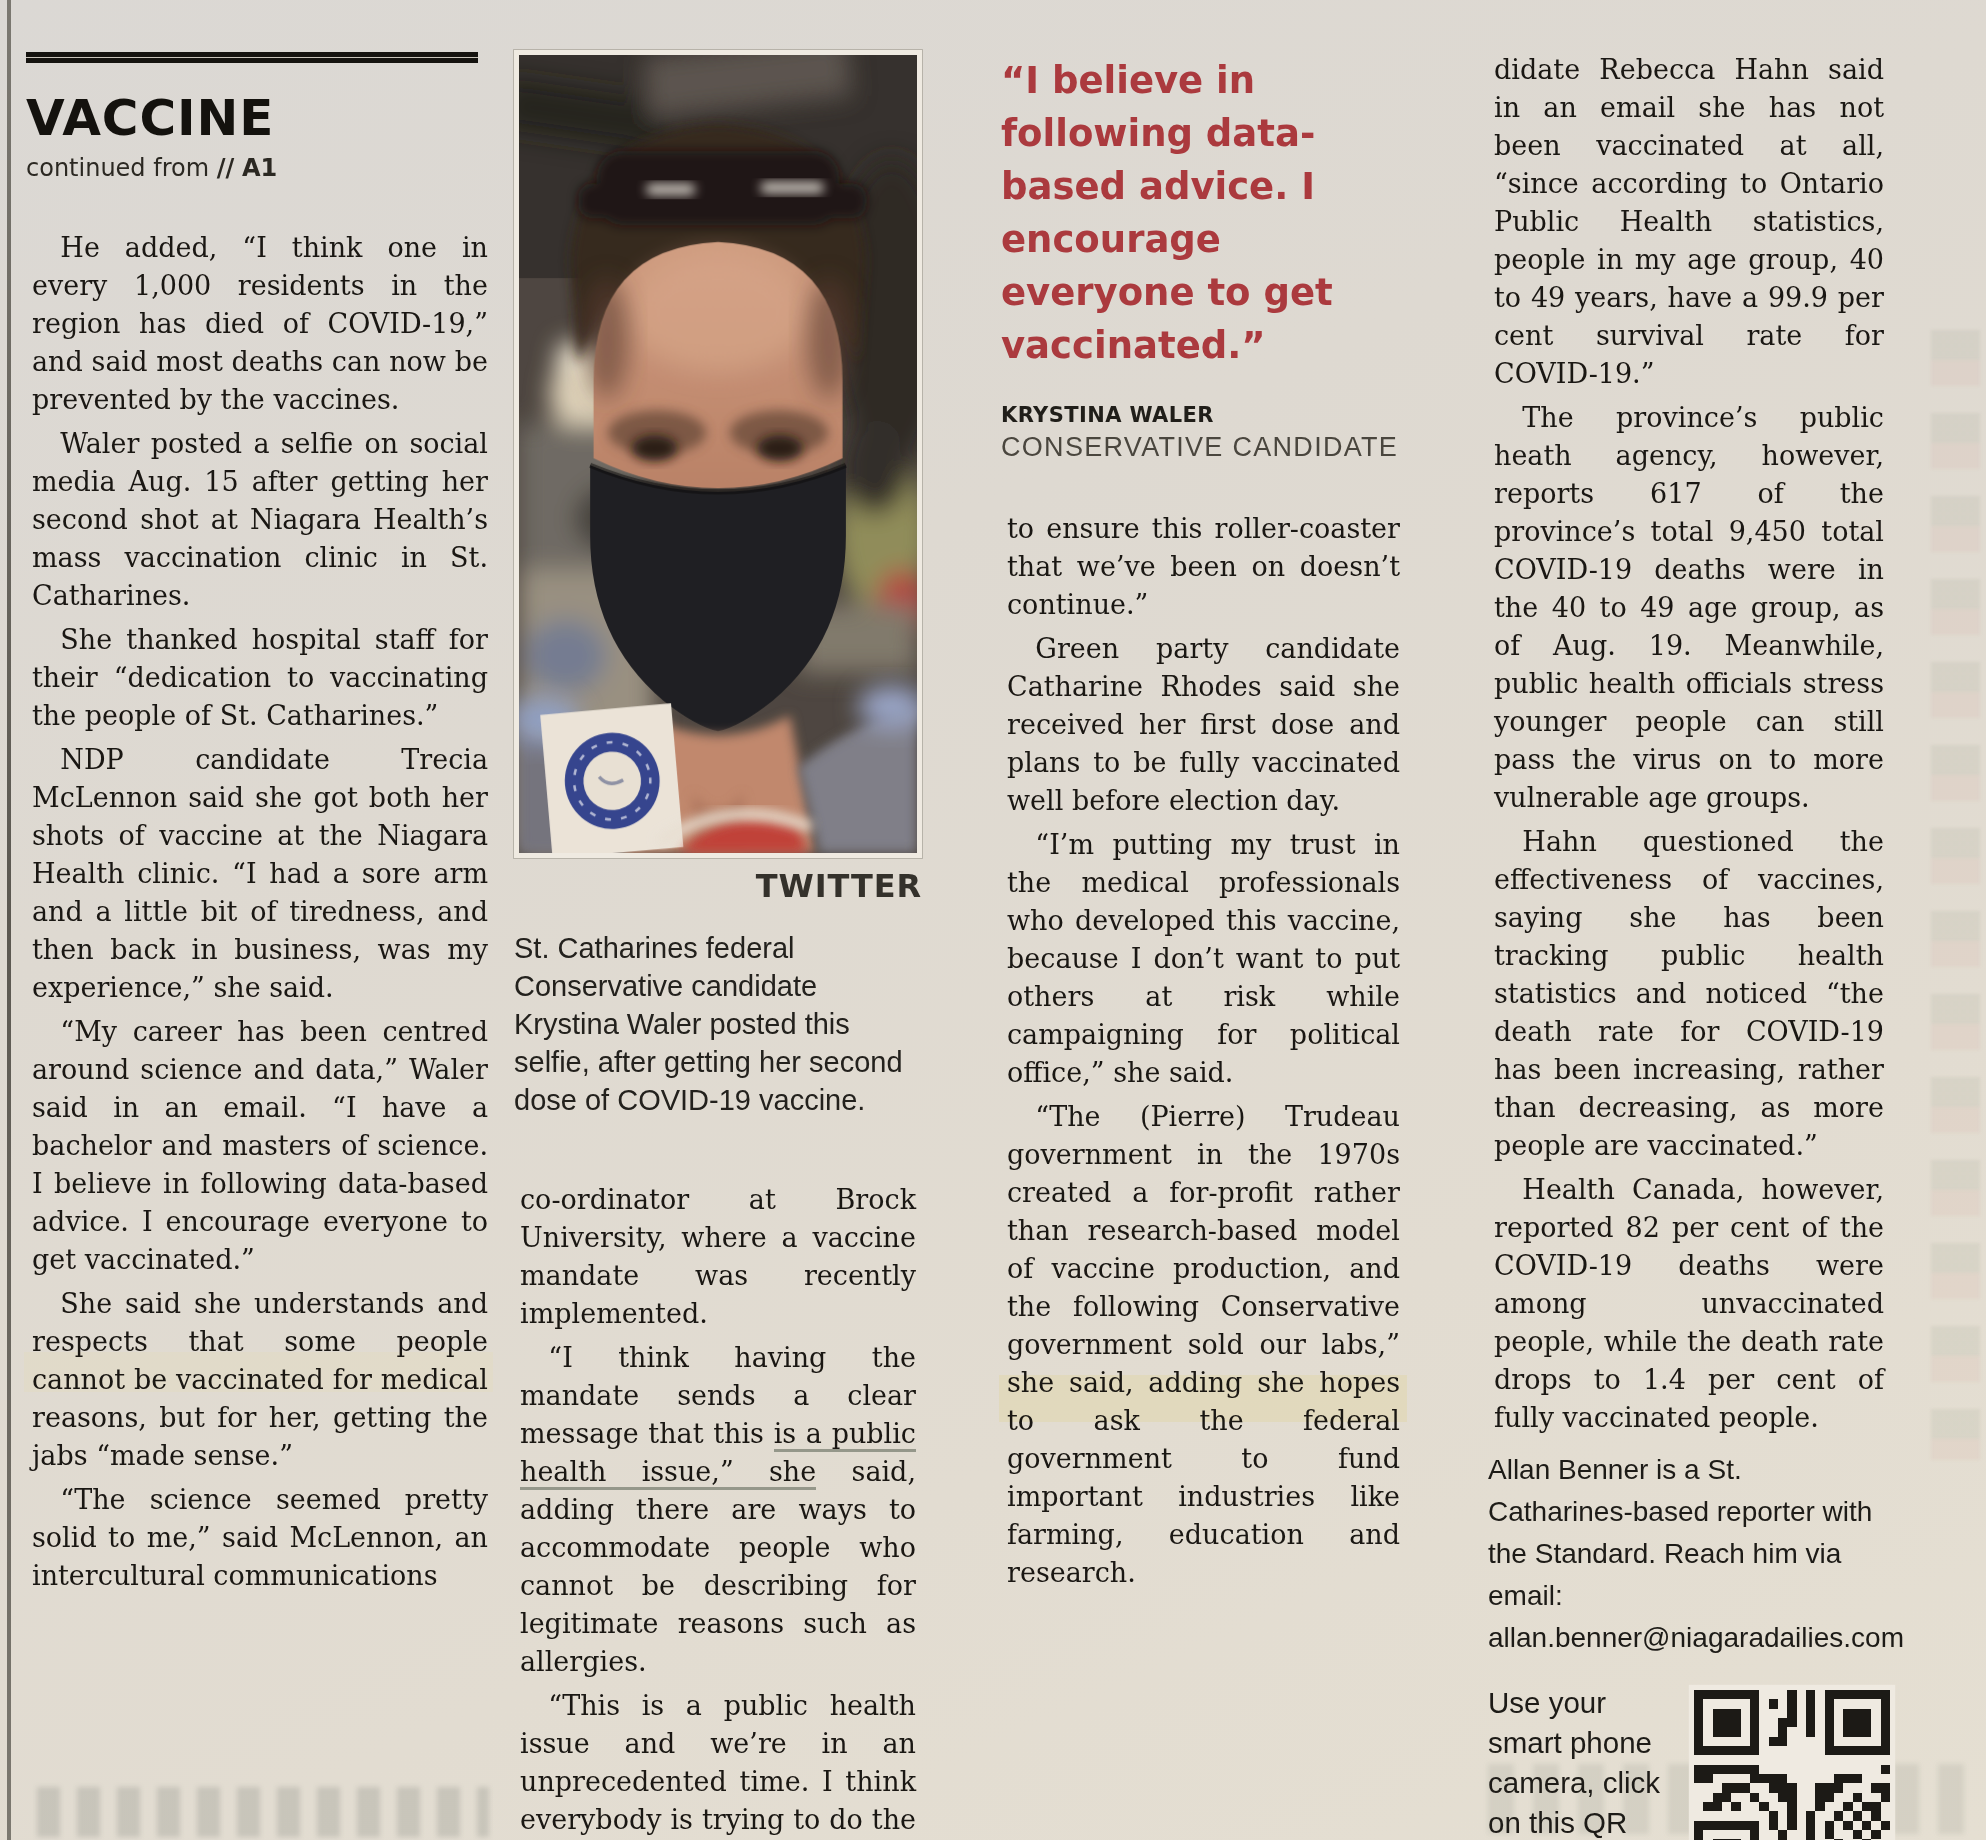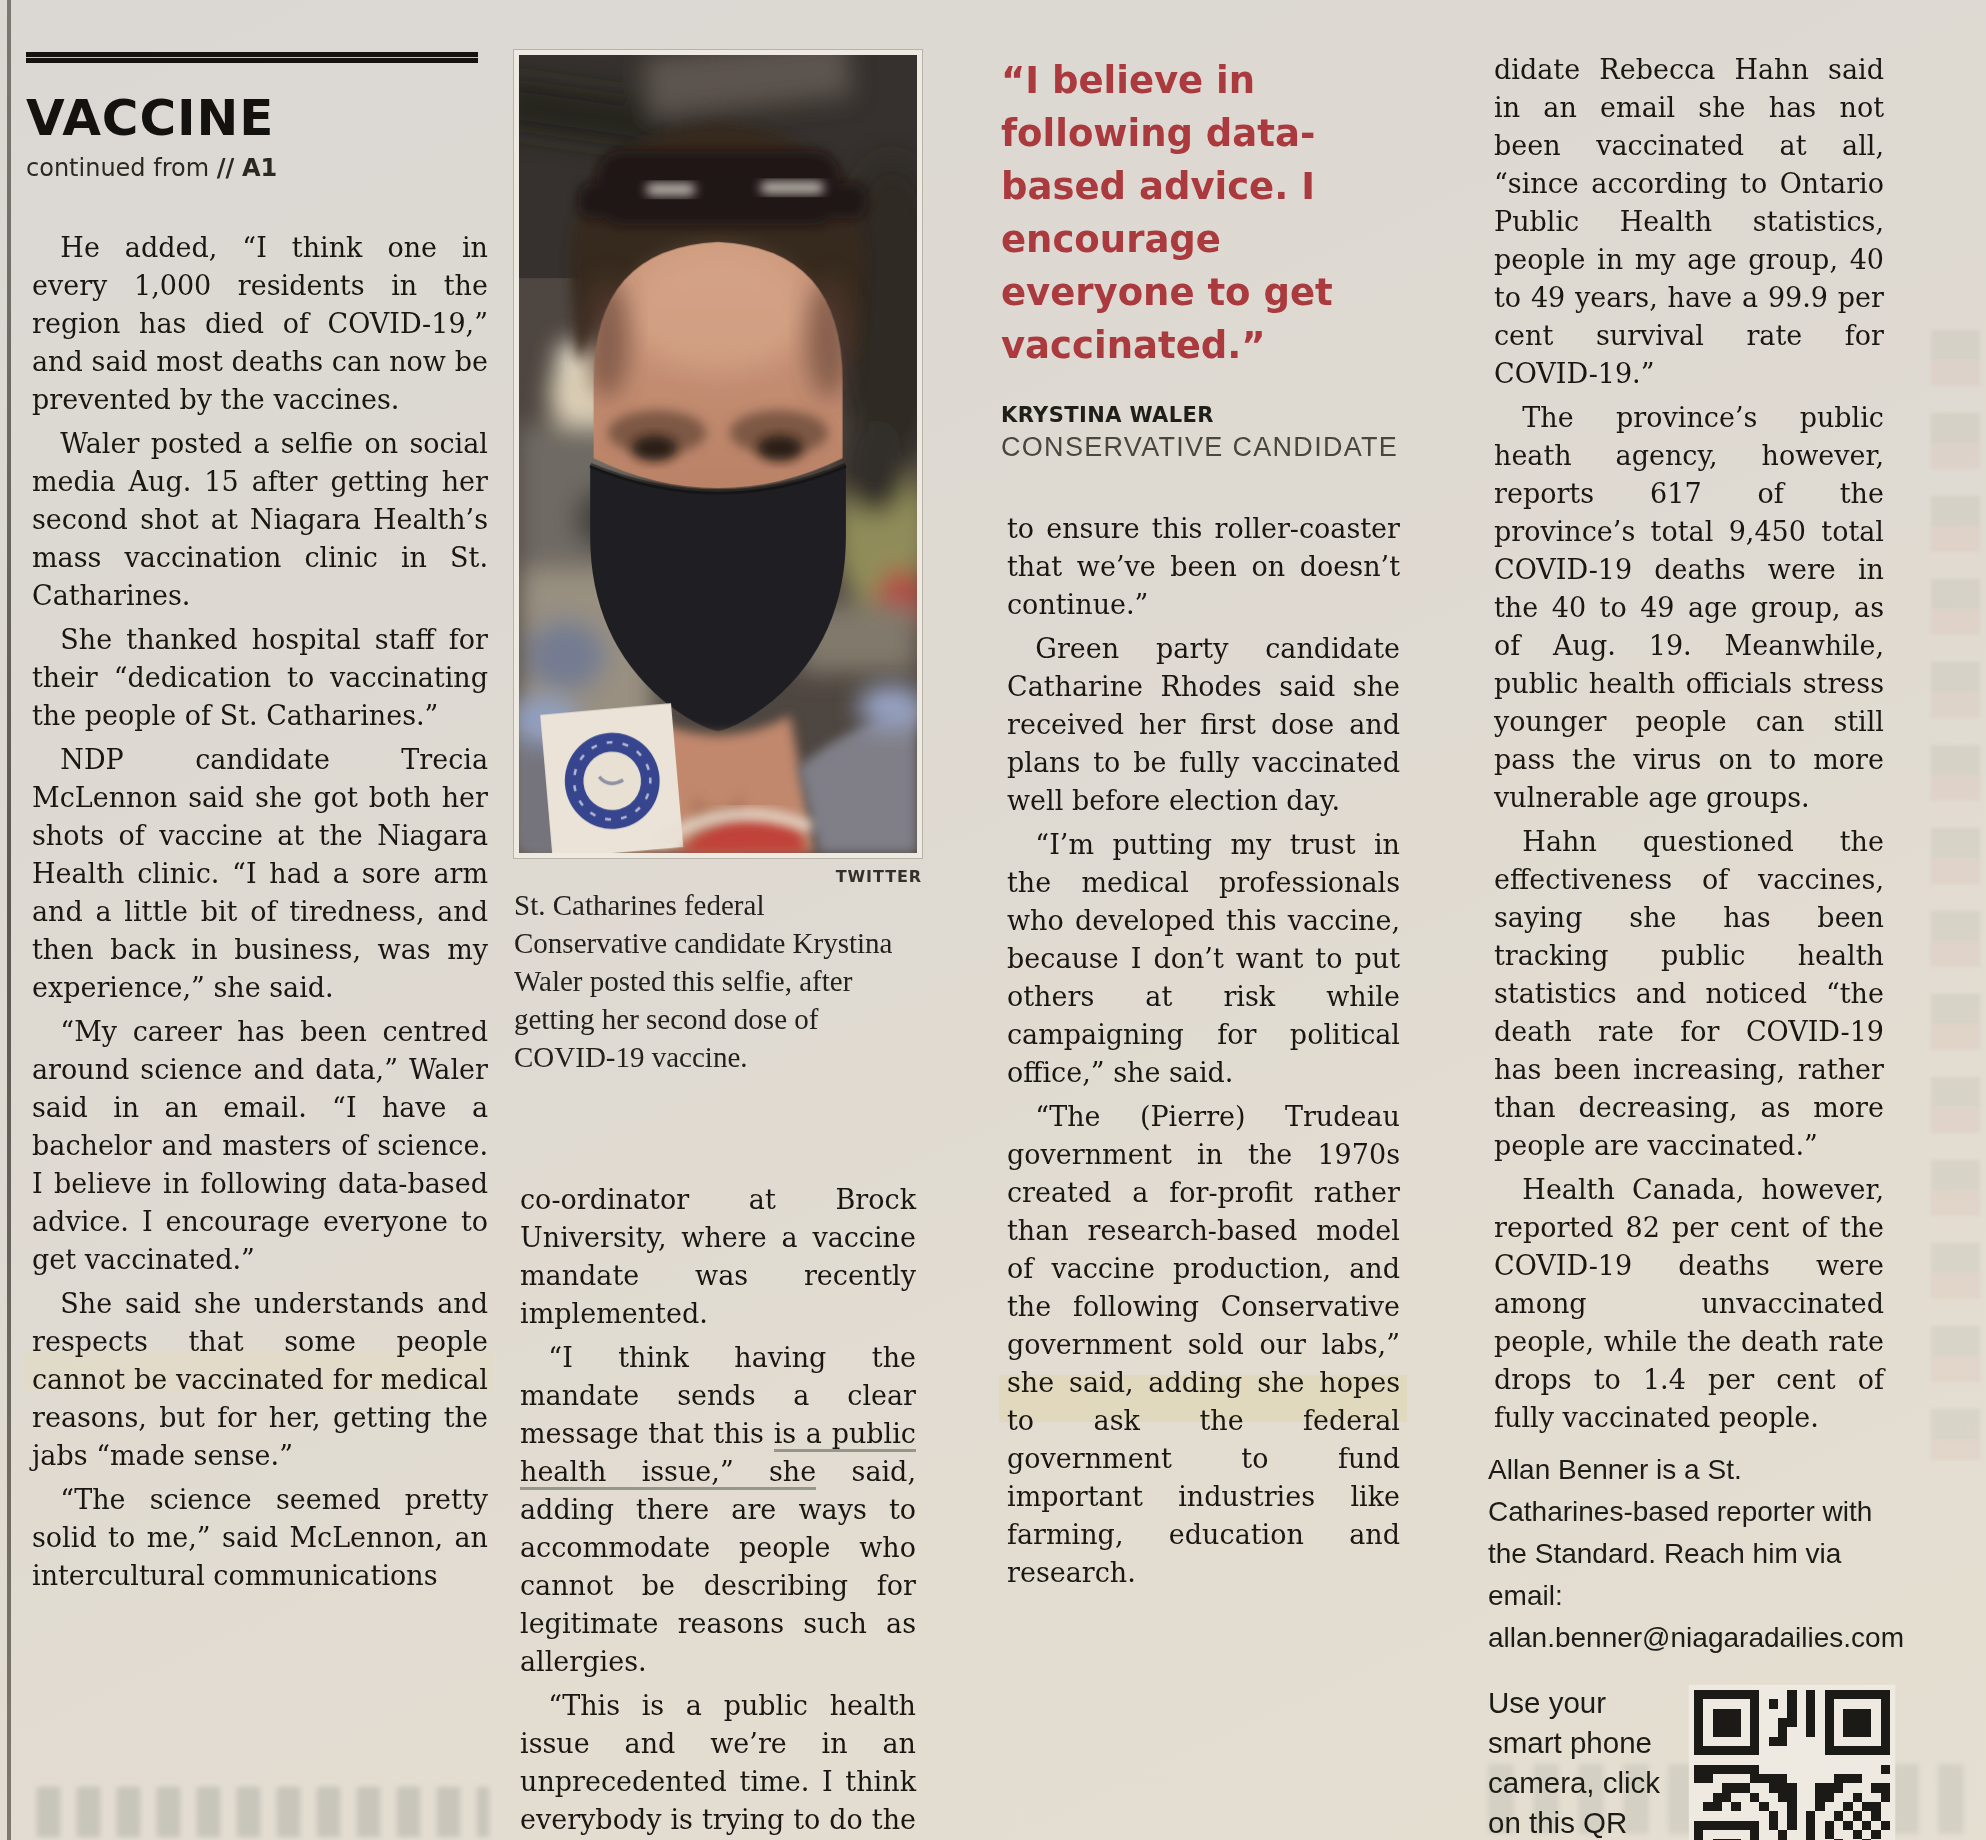--- a/index.html
+++ b/index.html
@@ -24,24 +24,24 @@
   .continued{font-family:"DejaVu Sans", sans-serif;font-size:24px;color:#2b2822;margin-bottom:47px;}
   .continued .sep,.continued .ref{font-weight:bold;}
   
   .body p{margin:6px;text-align:justify;font-size:27px;line-height:38px;text-indent:1.05em;}
   .body p.noindent{text-indent:0;}
   .scan-underline{border-bottom:3.5px solid rgba(85,95,80,.55);}
   
   figure.photo{margin:0;width:408px;height:808px;box-sizing:border-box;
         border:5.2px solid #efeae1;box-shadow:0 0 0 0.9px #b3aea5;background:#3a332c;}
   figure.photo svg{display:block;width:100%;height:100%;}
-  .credit{font-family:"DejaVu Sans", sans-serif;font-weight:bold;font-size:16px;
+  .credit{font-family:"DejaVu Sans", sans-serif;font-weight:bold;font-size:32px;
         letter-spacing:0.9px;text-align:right;color:#34312b;margin-top:8.7px;}
-  figcaption.cap{font-family:Liberation Serif, serif;font-size:29px;line-height:38px;
-        color:#23211d;}
+  figcaption.cap{font-family:Liberation Sans, sans-serif;font-size:29px;line-height:38px;
+        color:#23211d;margin-top:24px;}
   
   .pullquote{font-family:"DejaVu Sans", sans-serif;font-weight:700;font-size:37px;
         line-height:53px;color:#ab3a3e;}
   .pq-name{margin-top:31px;font-family:"DejaVu Sans", sans-serif;font-weight:700;
         font-size:21px;color:#201e19;letter-spacing:0.4px;}
   .pq-role{font-family:"Liberation Sans", sans-serif;font-size:27px;color:#4a463e;
         letter-spacing:1.3px;margin-top:5.2px;}
   
   .bio{font-family:"Liberation Sans", sans-serif;font-size:28px;line-height:42px;
         color:#1d1b17;margin-top:12px;}

